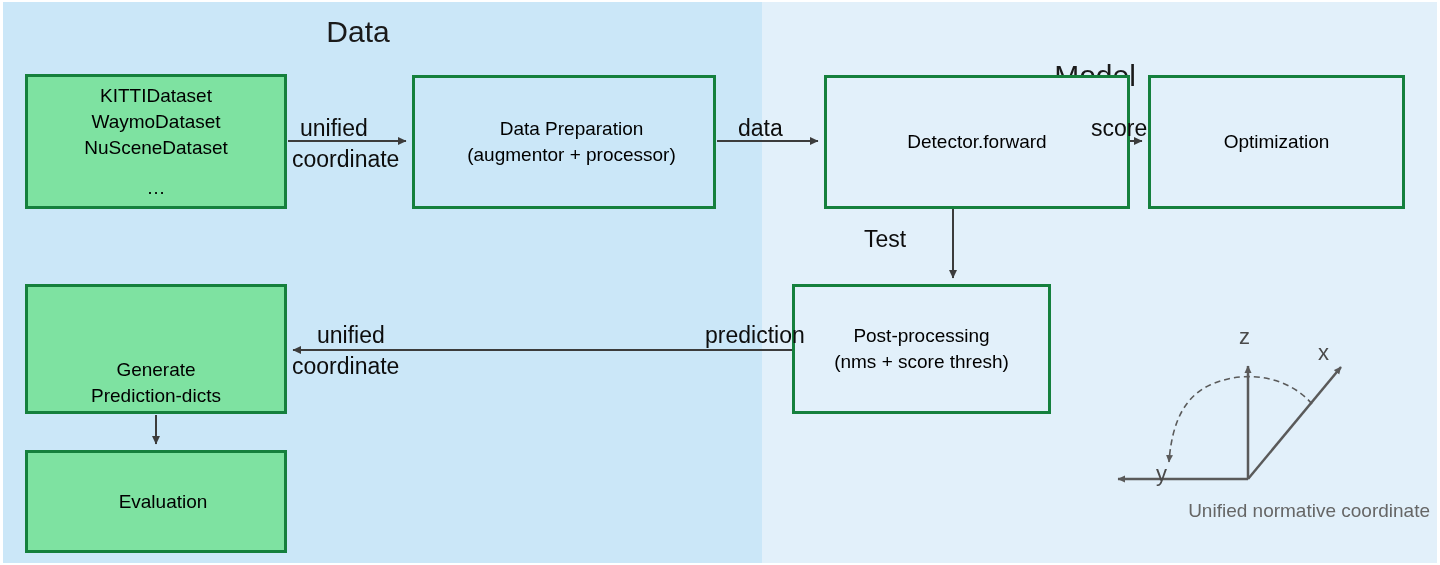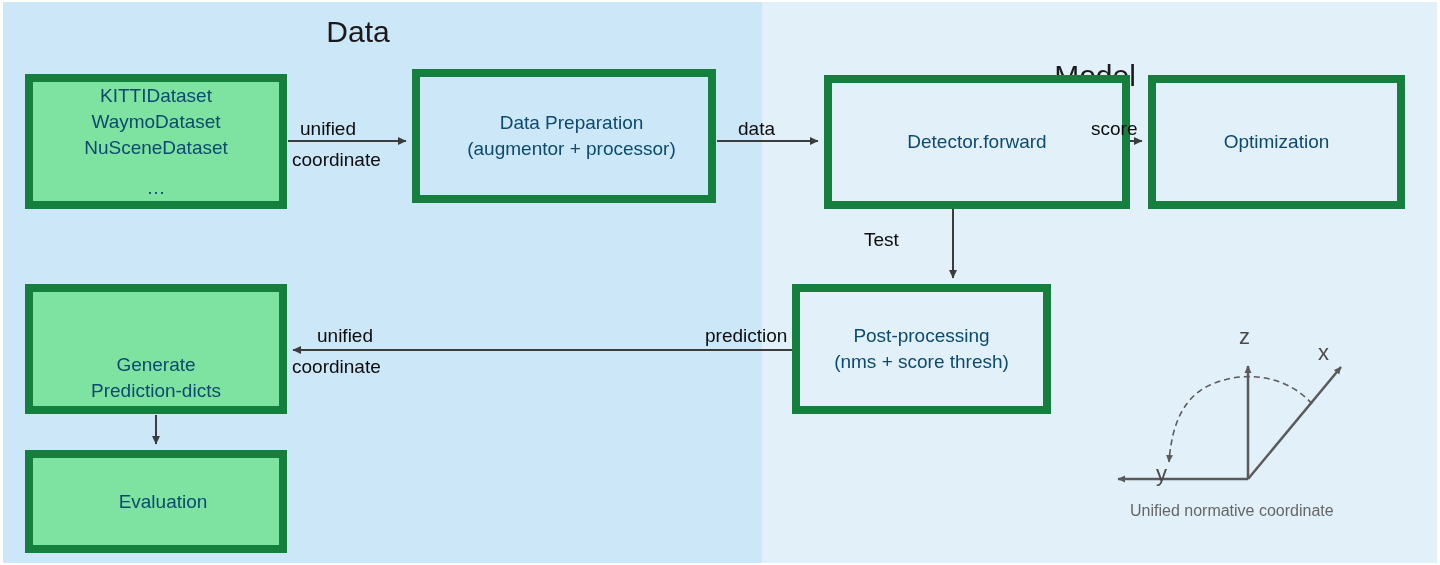--- a/index.html
+++ b/index.html
@@ -42,59 +42,59 @@
     white-space: nowrap;
     font-weight: 400;
   }
   #title-data  { left: 258px; top: 17px; width: 200px; }
   #title-model { left: 995px; top: 17px; width: 200px; margin-top: 44px; }
 
   
   .box {
     position: absolute;
     box-sizing: border-box;
-    border: 8px solid #15803d;
+    border: 3px solid #15803d;
     display: flex;
     align-items: center;
     justify-content: center;
     text-align: center;
-    color: #0c4a6e;
+    color: #000000;
     font-size: 19px;
     line-height: 26px;
     padding: 2px 6px;
   }
   .box .lines { width: 100%; }
   .box .lines span { display: block; white-space: nowrap; }
   .box-green { background: #7ee2a1; }
   .box-blue  { background: #cbe7f8; }
   .box-blue-light { background: #e2f0fa; }
 
   #box-datasets      { left: 25px;   top: 74px;  width: 262px; height: 135px; }
-  #box-dataprep      { left: 412px;  top: 69px;  width: 304px; height: 134px; padding-left: 21px; }
+  #box-dataprep      { left: 412px;  top: 75px;  width: 304px; height: 134px; padding-left: 21px; }
   #box-detector      { left: 824px;  top: 75px;  width: 306px; height: 134px; }
   #box-optimization  { left: 1148px; top: 75px;  width: 257px; height: 134px; }
   #box-postproc      { left: 792px;  top: 284px; width: 259px; height: 130px; }
   #box-genpred       { left: 25px;   top: 284px; width: 262px; height: 130px; align-items: flex-end; }
   #box-evaluation    { left: 25px;   top: 450px; width: 262px; height: 103px; padding-left: 20px; }
 
   #box-datasets .lines span.ellipsis { margin-top: 14px; }
 
   
   #arrows {
     position: absolute;
     left: 0; top: 0;
     width: 1440px;
     height: 565px;
     pointer-events: none;
   }
 
   
   .edge-label {
     position: absolute;
-    font-size: 19px;
+    font-size: 23px;
     line-height: 23px;
     color: #0d0d0d;
     white-space: nowrap;
   }
 
   #lbl-unified-1    { left: 300px; top: 117px; }
   #lbl-coordinate-1 { left: 292px; top: 148px; }
   #lbl-data         { left: 738px; top: 117px; }
   #lbl-train        { left: 1091px; top: 117px; }
   #lbl-test         { left: 864px; top: 228px; text-align: right; }
@@ -118,22 +118,22 @@
     font-weight: 400;
   }
   #axis-z { left: 109px; top: 8px; }
   #axis-x { left: 188px; top: 24px; }
   #axis-y { left: 26px;  top: 145px; }
   #coord-caption {
     position: absolute;
     left: 0px;
     top: 182px;
     width: 300px;
-    text-align: left;
-    font-size: 16px;
+    text-align: right;
+    font-size: 19px;
     line-height: 22px;
     color: #666666;
     white-space: nowrap;
   }
 </style>
 </head>
 <body>
 
 <div id="canvas">
 

